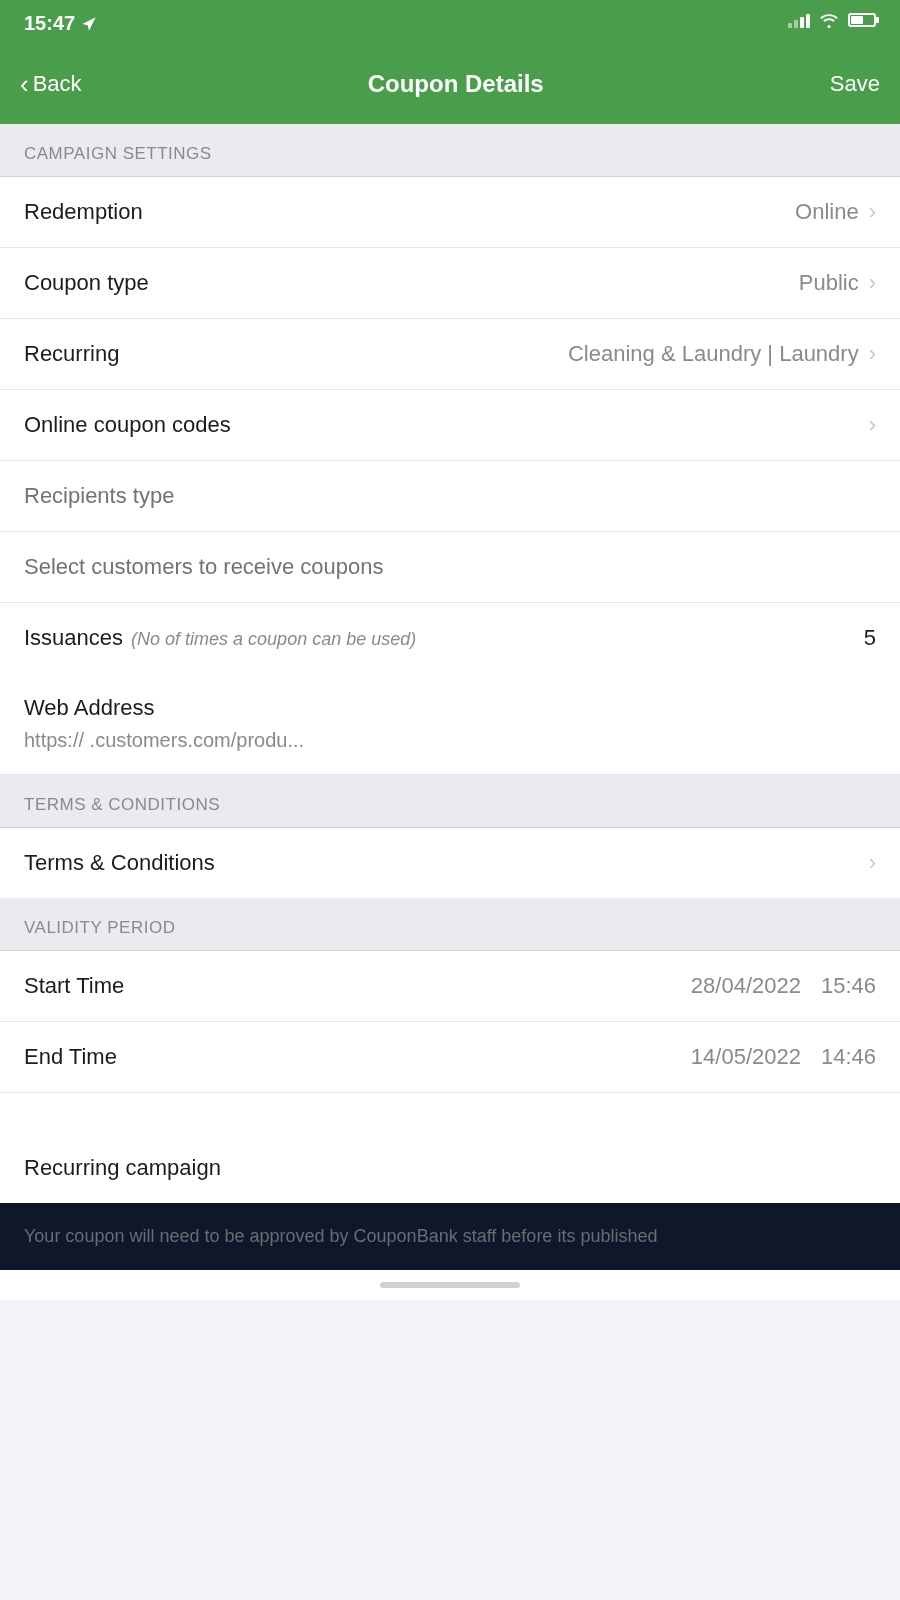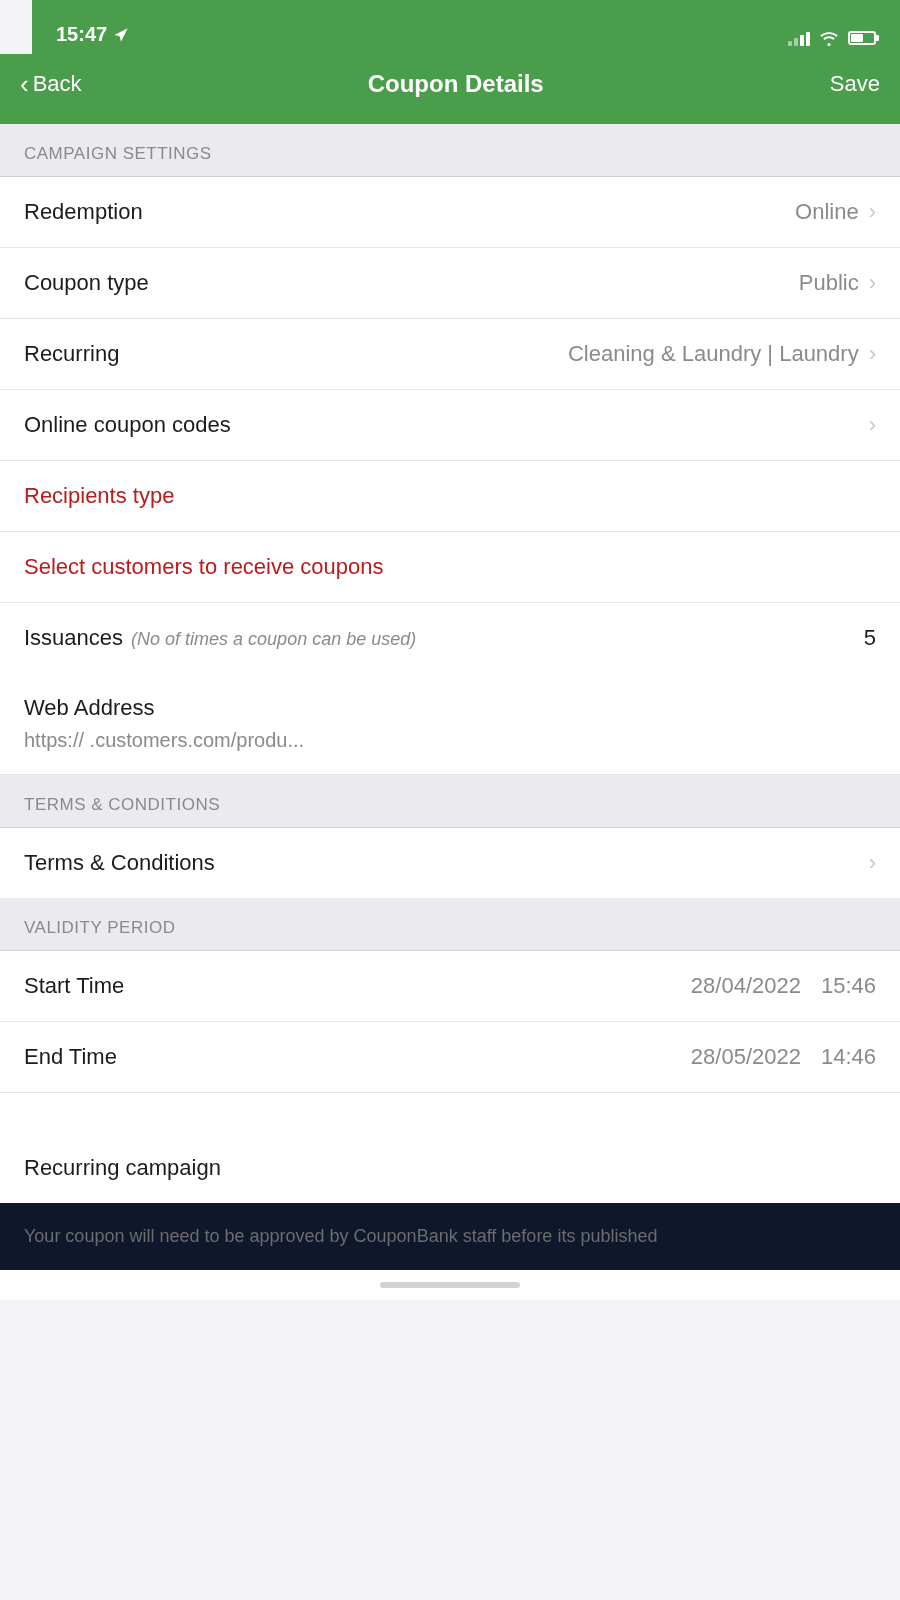--- a/index.html
+++ b/index.html
@@ -15,24 +15,23 @@
       width: 900px;
       min-height: 1600px;
       overflow-x: hidden;
     }
 
     
     .status-bar {
       background: #4a9d4a;
       display: flex;
       justify-content: space-between;
-      align-items: flex-end;
+      align-items: flex-start;
       padding: 12px 24px 8px 24px;
       height: 54px;
-      margin-left: 32px;
     }
 
     .status-time {
       color: white;
       font-size: 20px;
       font-weight: 600;
       display: flex;
       align-items: center;
       gap: 6px;
     }
@@ -176,21 +175,21 @@
       font-size: 22px;
     }
 
     .chevron-right {
       color: #c7c7cc;
       font-size: 22px;
     }
 
     .list-item-placeholder {
       font-size: 22px;
-      color: #b91c1c;
+      color: #737373;
     }
 
     
     .issuances-label {
       font-size: 22px;
       color: #1c1c1e;
       display: flex;
       align-items: baseline;
       gap: 8px;
       flex-wrap: wrap;
@@ -413,21 +412,21 @@
     <span class="validity-label">Start Time</span>
     <div class="validity-value">
       <span>28/04/2022</span>
       <span>15:46</span>
     </div>
   </div>
 
   <div class="validity-item">
     <span class="validity-label">End Time</span>
     <div class="validity-value">
-      <span>28/05/2022</span>
+      <span>14/05/2022</span>
       <span>14:46</span>
     </div>
   </div>
 
   <div class="recurring-item">
     <span class="recurring-label">Recurring campaign</span>
   </div>
 
 </div>
 

